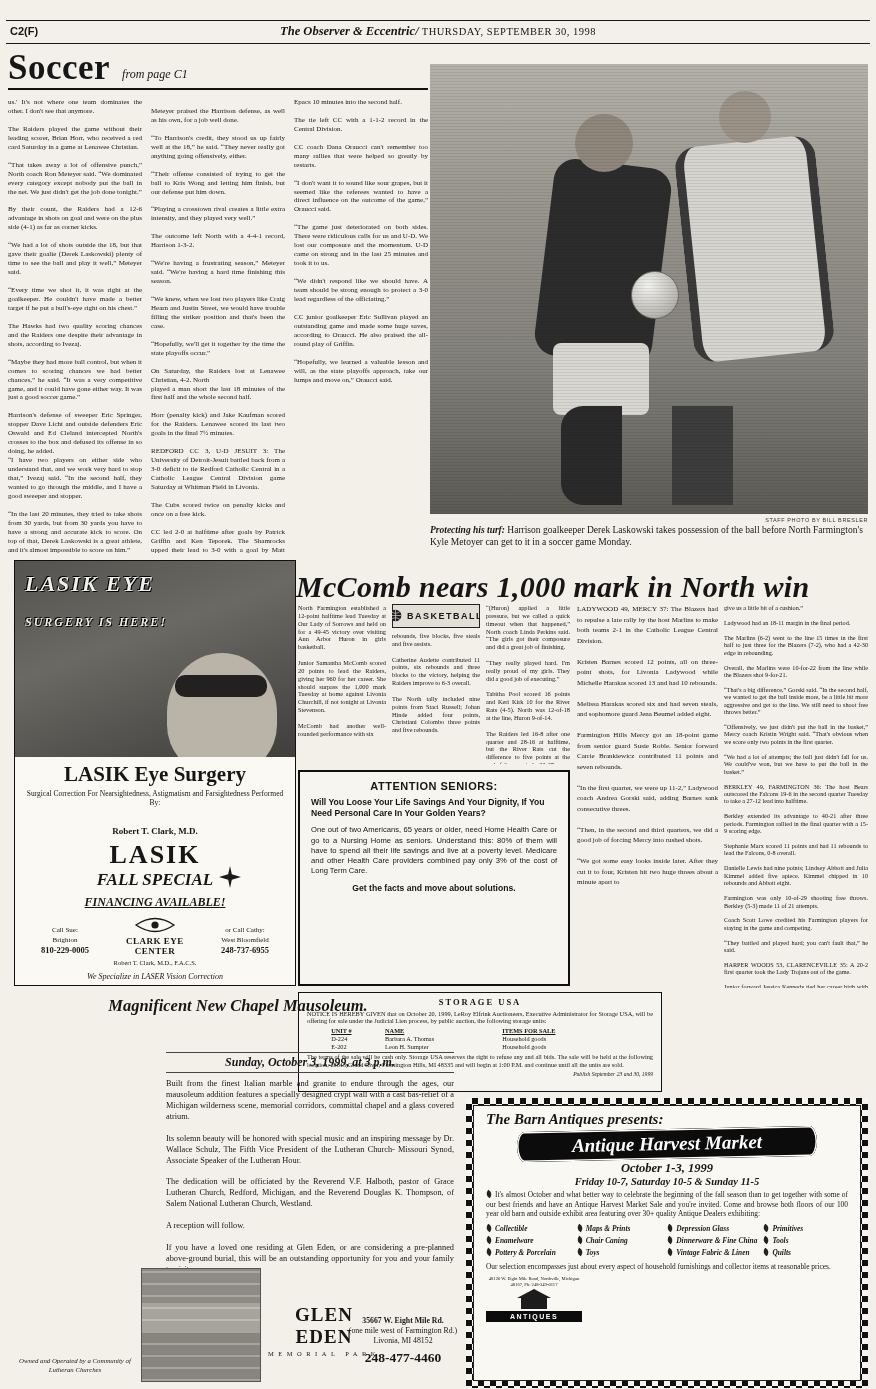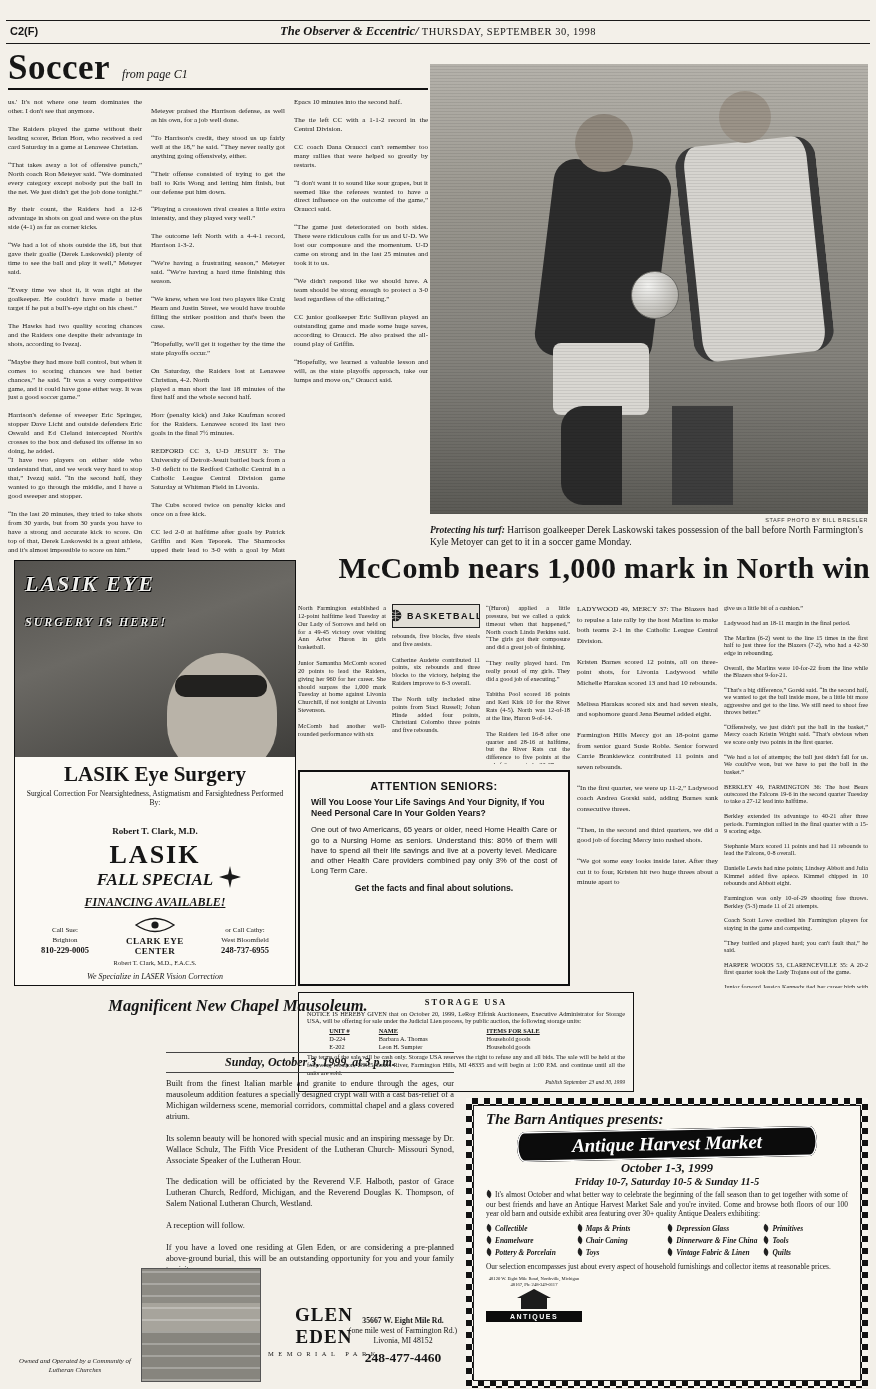--- a/index.html
+++ b/index.html
@@ -38,22 +38,22 @@
   .at-head  { left:66%; top:6%; width:52px; height:52px; border-radius:50%; background:#9b9388; }
   .legs     { left:30%; top:76%; width:46%; height:22%; background:linear-gradient(90deg,#2a2a2a 0 30%,transparent 30% 55%,#3d3d3d 55% 85%,transparent 85%); }
   .ball { position:absolute; left:46%; top:46%; width:46px; height:46px; border-radius:50%;
           background:radial-gradient(circle at 35% 30%, #f2f2f0, #b8b6b0 70%, #8e8c86); border:1px solid #6e6d68; }
   .credit  { position:absolute; top:517px; left:430px; width:438px; text-align:right;
              font:5.5px "Liberation Sans", sans-serif; letter-spacing:.6px; color:#333; }
   .caption { position:absolute; top:525px; left:430px; width:438px; font-size:9.5px; line-height:1.25; }
   .caption .lead { font-weight:bold; font-style:italic; }
 
   
-  .mh { position:absolute; top:551px; left:296px; width:574px; font-size:30px; font-weight:bold;
-        letter-spacing:.3px;text-align:right; }
+  .mh { position:absolute; top:570px; left:296px; width:574px; font-size:30px; font-weight:bold;
+        font-style:italic; letter-spacing:.3px; }
   .mc { position:absolute; top:604px; overflow:hidden; text-align:justify; font-size:6.3px; line-height:1.25; }
   .mc1 { left:298px; width:88px;  height:160px; }
   .mc2 { left:392px; width:88px;  height:160px; }
   .mc3 { left:486px; width:84px;  height:160px; }
   .mc4 { left:577px; width:141px; height:384px; font-size:7px; line-height:1.5; }
   .mc5 { left:724px; width:144px; height:384px; font-size:6.2px; line-height:1.2; }
   .bb-box { height:22px; margin-bottom:4px; display:flex; align-items:center; justify-content:center; gap:5px;
             background:#e2dfd7; border:1px solid #222; }
   .bb-label { font:bold 9px "Liberation Sans", sans-serif; letter-spacing:1.5px; }
 
@@ -89,21 +89,21 @@
   
   .seniors { position:absolute; top:770px; left:298px; width:272px; height:216px; border:2.5px solid #101010;
              background:#f7f5ef; box-sizing:border-box; padding:8px 11px;
              font-family:"Liberation Sans", sans-serif; }
   .sen-title { text-align:center; font-weight:bold; font-size:11px; letter-spacing:.5px; }
   .sen-q  { font-weight:bold; font-size:8.6px; margin-top:5px; line-height:1.3; }
   .sen-p  { font-size:7.6px; margin-top:6px; line-height:1.35; text-align:justify; }
   .sen-cta{ font-weight:bold; font-size:8.6px; text-align:center; margin-top:6px; }
 
   
-  .storage { position:absolute; top:992px; left:298px; width:336px; height:100px; border:1px solid #111;
+  .storage { position:absolute; top:992px; left:298px; width:364px; height:100px; border:1px solid #111;
              box-sizing:border-box; padding:4px 8px; font-size:6.3px; line-height:1.25; background:#f6f4ee; }
   .st-title { text-align:center; font-weight:bold; font-size:8.5px; letter-spacing:2px; }
   .st-body  { text-align:justify; margin-top:2px; }
   .storage table { width:86%; margin:2px auto; border-collapse:collapse; font-size:6.3px; }
   .storage th { text-align:left; text-decoration:underline; font-weight:bold; padding:0 4px 0 0; }
   .storage td { padding:0 4px 0 0; }
   .st-pub { text-align:right; font-style:italic; font-size:5.6px; margin-top:2px; }
 
   
   .glen { position:absolute; top:996px; left:14px; width:448px; height:389px; }
@@ -376,21 +376,21 @@
         </div>
       </div>
       <div class="lk-tag">We Specialize in LASER Vision Correction</div>
     </div>
   </div>
 
   <div class="seniors">
     <div class="sen-title">ATTENTION SENIORS:</div>
     <div class="sen-q">Will You Loose Your Life Savings And Your Dignity, If You Need Personal Care In Your Golden Years?</div>
     <div class="sen-p">One out of two Americans, 65 years or older, need Home Health Care or go to a Nursing Home as seniors. Understand this: 80% of them will have to spend all their life savings and live at a poverty level. Medicare and other Health Care providers combined pay only 3% of the cost of Long Term Care.</div>
-    <div class="sen-cta">Get the facts and final about solutions.</div>
+    <div class="sen-cta">Get the facts and move about solutions.</div>
   </div>
 
   <div class="storage">
     <div class="st-title">STORAGE USA</div>
     <div class="st-body">NOTICE IS HEREBY GIVEN that on October 20, 1999, LeRoy Elfrink Auctioneers, Executive Administrator for Storage USA, will be offering for sale under the Judicial Lien process, by public auction, the following storage units:</div>
     <table>
       <thead>
         <tr>
           <th>UNIT #</th>
           <th>NAME</th>

